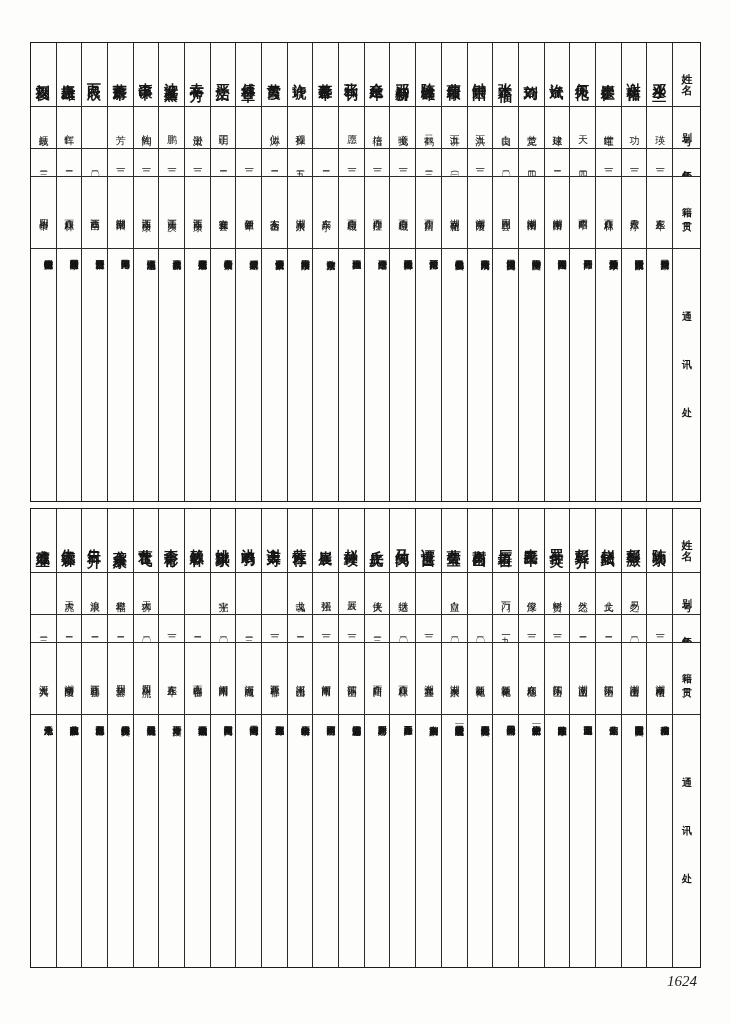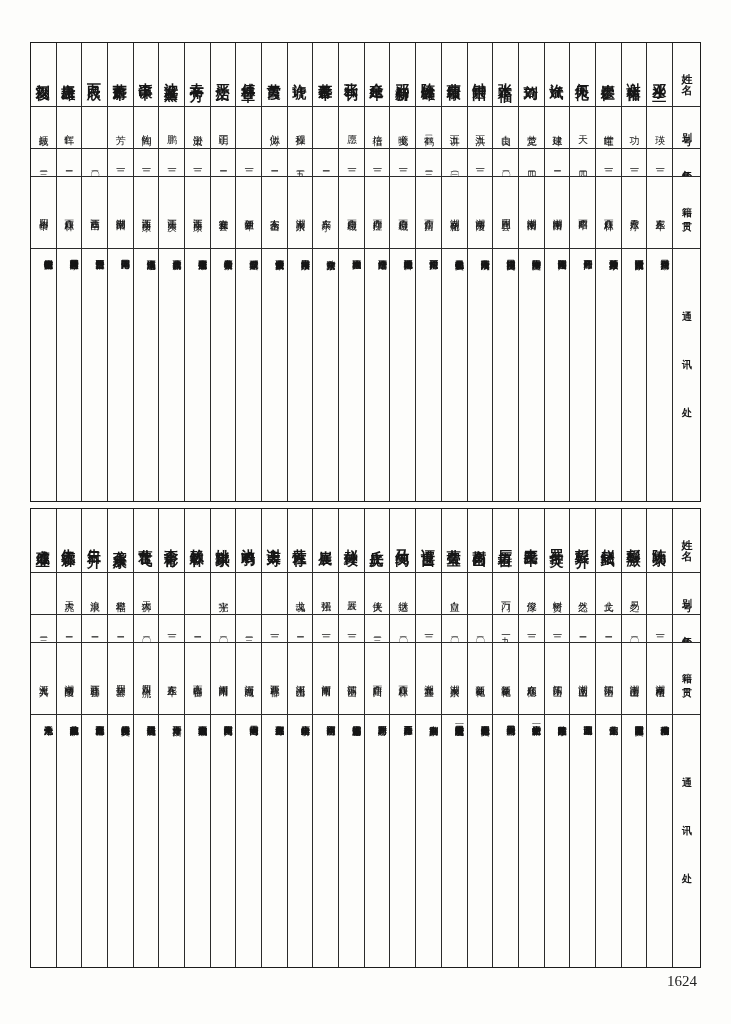--- a/index.html
+++ b/index.html
@@ -39,21 +39,21 @@
   .hv       { font-weight:700; }
   .hv-name  { font-size:11px; letter-spacing:10px; }
   .hv-alias { font-size:10px; letter-spacing:4px; }
   .hv-age   { font-size:10px; letter-spacing:1px; }
   .hv-origin{ font-size:10px; letter-spacing:14px; }
   .hv-addr  { font-size:10px; letter-spacing:48px; }
   .header-col .cell.addr { justify-content:center; align-items:center; padding:10px 2px; }
   .page-number {
     position:absolute; right:34px; bottom:34px;
     font-family:"Liberation Serif","DejaVu Serif",serif;
-    font-size:15px; color:#222;
+    font-size:15px; color:#222;font-style:italic;
   }
 </style>
 </head>
 <body>
 
 <div class="sheet">
   <div class="content">
 
     <div class="reg-table">
       <div class="header-col">

